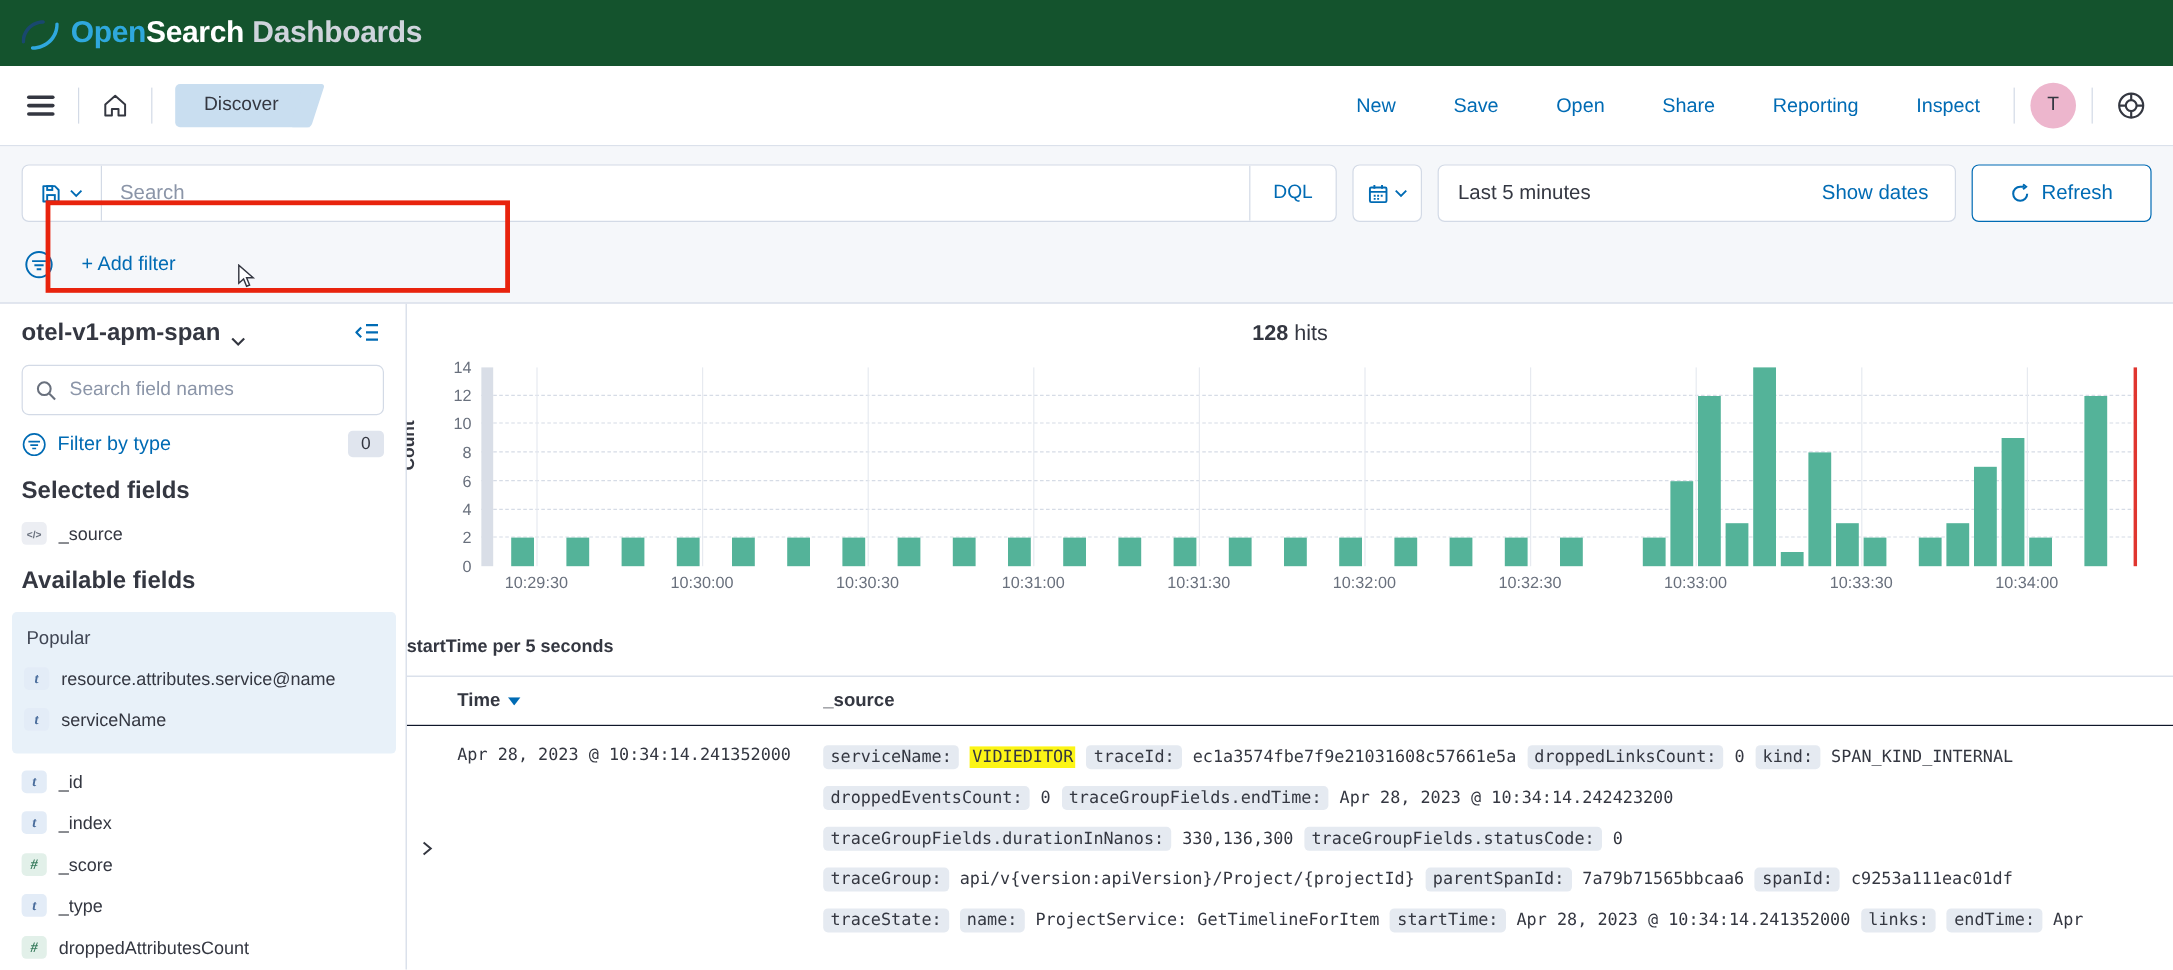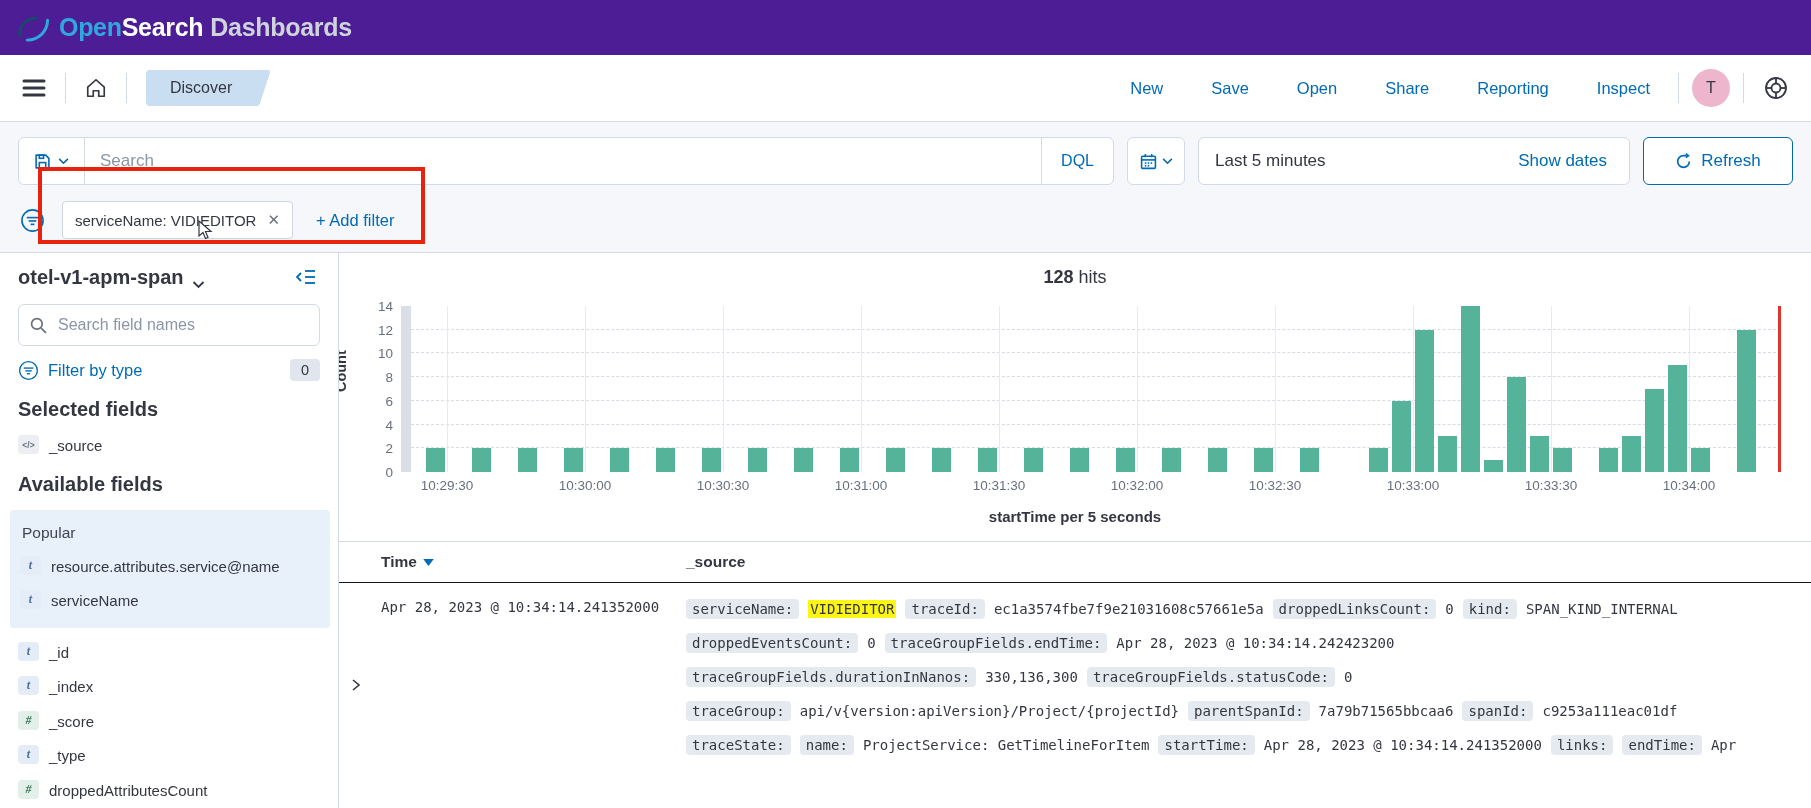--- a/index.html
+++ b/index.html
@@ -4,21 +4,21 @@
 <style>
   * { box-sizing: border-box; }
   html,body { margin:0; padding:0; }
   body {
     width:1811px; height:808px; overflow:hidden; position:relative;
     font-family:"Liberation Sans", sans-serif; color:#343741; background:#fff;
   }
   svg { display:block; }
 
   
-  .topbar { height:55px; background:#4c1d95; display:flex; align-items:center; padding:0 18px; gap:10px; }
+  .topbar { height:55px; background:#14532d; display:flex; align-items:center; padding:0 18px; gap:10px; }
   .brand { font-size:25px; font-weight:bold; letter-spacing:-0.3px; white-space:nowrap; }
   .brand .b-open { color:#2fa8dd; }
   .brand .b-search { color:#ffffff; }
   .brand .b-dash { color:#cfd4dc; margin-left:7px; }
 
   
   .navbar { height:67px; border-bottom:1px solid #d3dae6; display:flex; align-items:center; padding:0 16px; background:#fff; }
   .icon-btn { background:none; border:none; padding:6px; cursor:pointer; display:flex; align-items:center; }
   .vsep { width:1px; height:30px; background:#d3dae6; margin:0 13px; }
   .crumb { position:relative; background:#c9def0; color:#343741; font-size:16px; padding:9px 26px 9px 24px; border-radius:4px 0 0 4px; margin-left:6px; }
@@ -85,21 +85,21 @@
   .ytick { position:absolute; right:8px; transform:translateY(50%); }
   .chart-right { flex:1; }
   .plot { position:relative; height:166px; overflow:hidden; }
   .hgrid { position:absolute; left:0; right:0; border-top:1px dashed #d6dce6; }
   .vgrid { position:absolute; top:0; bottom:0; width:1px; background:#e7eaf0; }
   .bar { position:absolute; bottom:0; background:#54b399; }
   .partial-band { position:absolute; top:0; bottom:0; left:0; background:#d9dee7; }
   .nowline { position:absolute; top:0; bottom:0; width:3px; }
   .xlabels { position:relative; height:26px; font-size:13.5px; color:#69707d; margin-top:6px; }
   .xtick { position:absolute; transform:translateX(-50%); white-space:nowrap; }
-  .axis-title { text-align:center; font-weight:bold; font-size:15px; margin-top:4px; }
+  .axis-title { text-align:left; font-weight:bold; font-size:15px; margin-top:26px; }
 
   
   .dtable { margin-top:16px; }
   .dt-head { display:flex; border-top:1px solid #d3dae6; border-bottom:1px solid #0f172a; padding:11px 0; font-size:15.5px; font-weight:bold; }
   .col-time { width:347px; padding-left:42px; display:flex; align-items:center; gap:6px; cursor:pointer; }
   .col-source { flex:1; }
   .dt-row { display:flex; padding-top:16px; font-family:"DejaVu Sans Mono",monospace; font-size:14px; }
   .expander { width:42px; padding-left:12px; padding-top:3px; background:none; border:none; cursor:pointer; }
   .row-time { width:305px; white-space:nowrap; }
   .src-lines { flex:1; min-width:0; }
@@ -212,24 +212,20 @@
 
   <div class="frow">
     <span>
       <svg width="25" height="25" viewBox="0 0 26 26" fill="none" stroke="#006BB4" stroke-width="1.7">
           <circle cx="13" cy="13" r="11"></circle>
           <line x1="7" y1="10" x2="19" y2="10"></line>
           <line x1="9" y1="13.5" x2="17" y2="13.5"></line>
           <line x1="11" y1="17" x2="15" y2="17"></line>
         </svg>
     </span>
-    <div class="fchip">
-      <span>serviceName: VIDIEDITOR</span>
-      <span class="x">✕</span>
-    </div>
     <button class="addfilter">+ Add filter</button>
   </div>
 
   <div class="annotation"></div>
   <span class="cursor">
     <svg width="15" height="21" viewBox="0 0 15 21">
         <path d="M1 1 L1 16 L5 12.5 L7.5 18.5 L10 17.5 L7.5 11.5 L13 11.5 Z" fill="#fff" stroke="#343741" stroke-width="1.2"></path>
       </svg>
   </span>
 </section>

